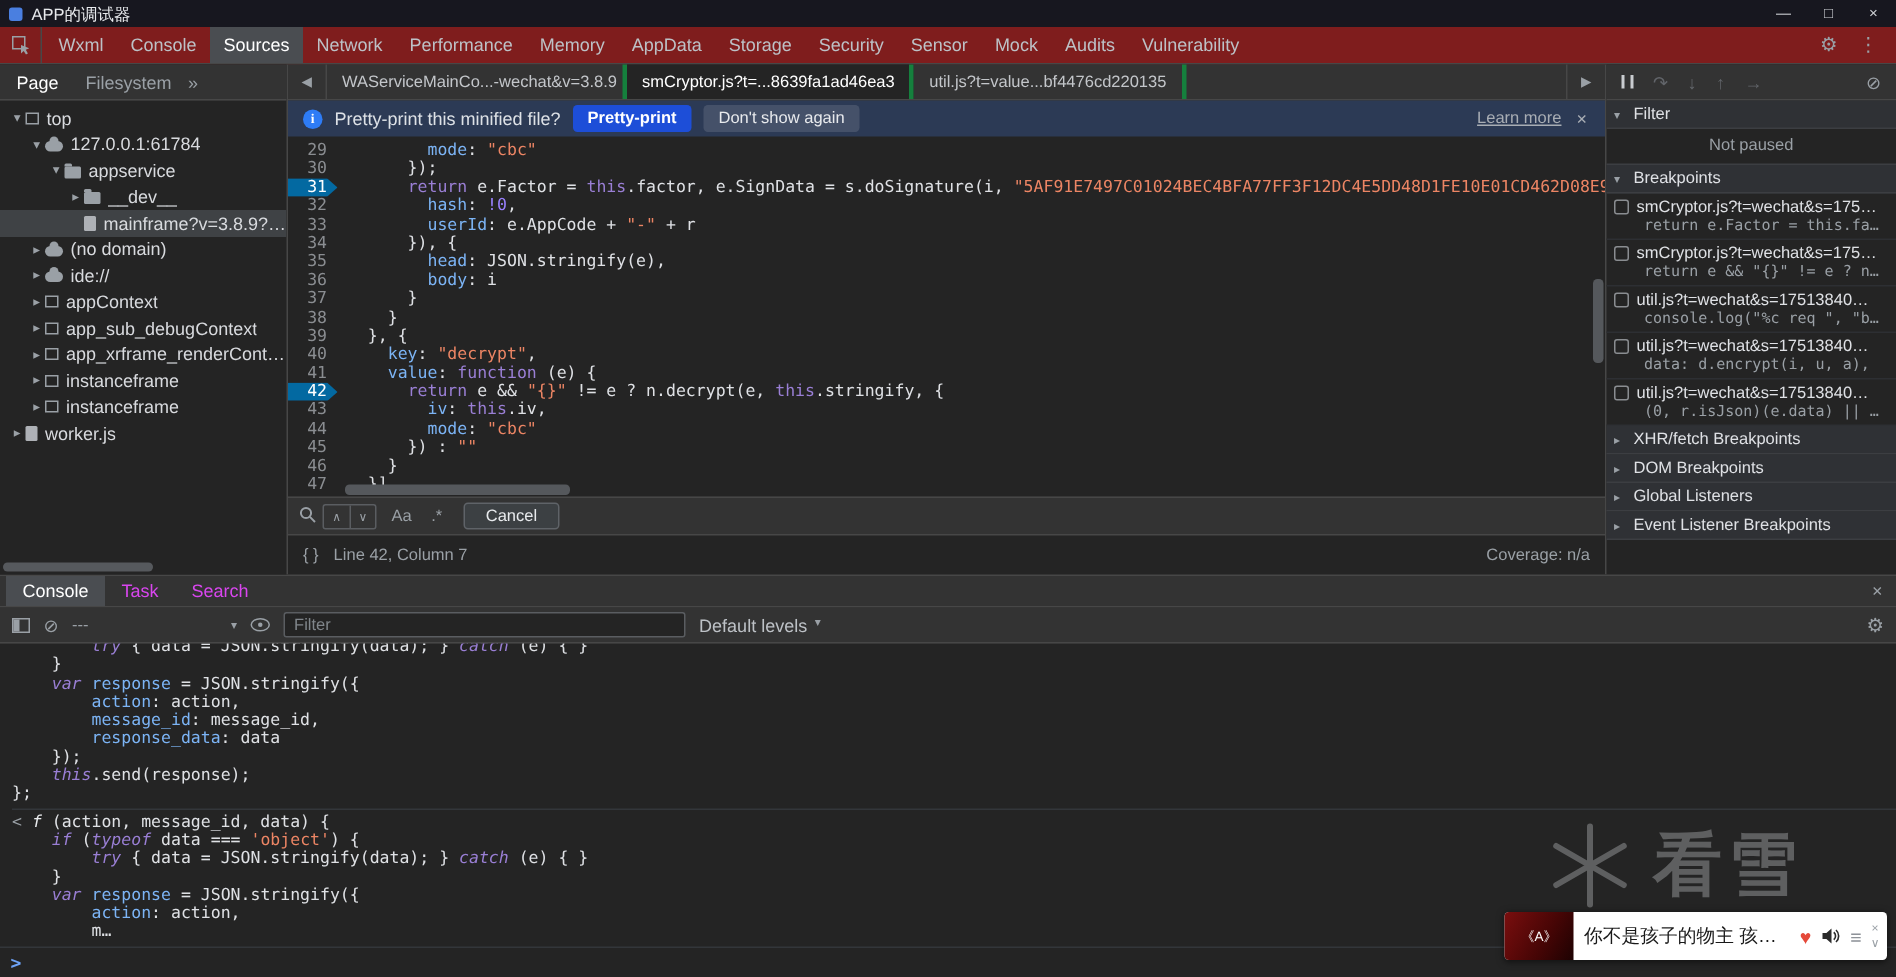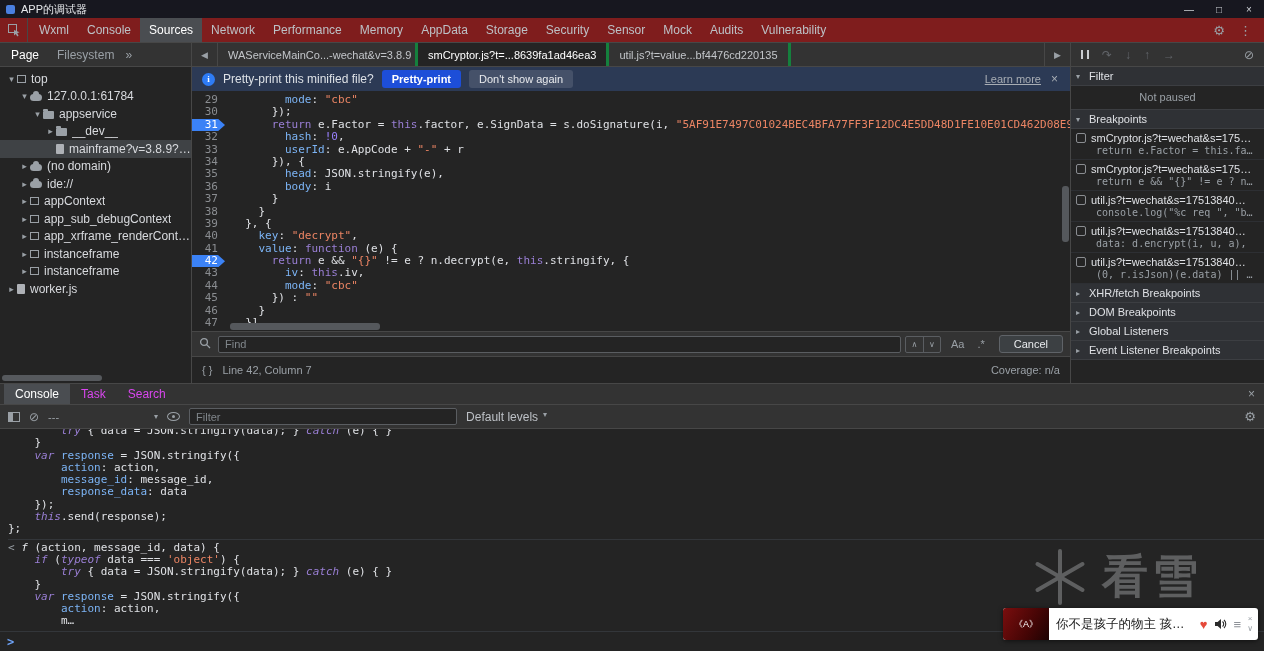--- a/index.html
+++ b/index.html
@@ -55,21 +55,21 @@
   .infobar { height:24px; background:#2c3a55; display:flex; align-items:center; gap:8px; padding:0 10px; font-size:12px; color:#dde1e6; flex:0 0 auto; }
   .info-ico { width:13px; height:13px; border-radius:50%; background:#2e7cf6; color:#fff; font-size:9px; font-weight:bold; display:flex; align-items:center; justify-content:center; font-family:"Liberation Serif",serif; flex:0 0 13px; }
   .btn-pp { background:#1d4ed8; color:#fff; border:none; border-radius:3px; padding:3px 10px; font-size:11px;font-weight:bold; }
   .btn-dsa { background:rgba(255,255,255,.12); color:#e8eaed; border:none; border-radius:3px; padding:3px 10px; font-size:11px; }
   .learn-more { margin-left:auto; color:#a8adb4; text-decoration:underline; font-size:11px; }
   .info-close { color:#a8adb4; font-size:12px; padding:0 2px; }
 
   .code-wrap { flex:1; position:relative; overflow:hidden; font-family:"DejaVu Sans Mono","Liberation Mono",monospace; font-size:11px; line-height:12.4px; padding-top:3px; }
   .code-row { display:flex; height:12.4px; }
   .gutter { width:34px; flex:0 0 34px; text-align:right; padding-right:8px; color:#8a8d91; }
-  .gutter.bp { background:#3b82f6; color:#fff; clip-path:polygon(0 0, 26px 0, 33px 50%, 26px 100%, 0 100%); }
+  .gutter.bp { background:#0369a1; color:#fff; clip-path:polygon(0 0, 26px 0, 33px 50%, 26px 100%, 0 100%); }
   .code-text { white-space:pre; padding-left:6px; }
   .tk-pl { color:#dfe1e5; } .tk-kw { color:#9a7fd5; } .tk-st { color:#ec8564; }
   .tk-pr { color:#7cb4f5; } .tk-nu { color:#9980ff; } .tk-vr { color:#7cb4f5; }
   .tk-fn { color:#e8eaed; font-style:italic; }
   .ed-vscroll { position:absolute; right:1px; top:95px; width:7px; height:56px; background:#55585c; border-radius:3px; }
   .ed-hscroll { position:absolute; left:38px; bottom:1px; width:150px; height:7px; background:#55585c; border-radius:3px; }
 
   .findbar { height:25px; background:#333; border-top:1px solid #474747; display:flex; align-items:center; gap:7px; padding:0 7px; flex:0 0 auto; }
   .find-input { flex:1; height:17px; background:#242424; border:1px solid #5a5d61; color:#e8eaed; font-size:11px; padding:0 6px; outline:none; border-radius:2px; font-family:"Liberation Sans",sans-serif; }
   .find-input::placeholder { color:#80868b; }
@@ -366,21 +366,20 @@
         <div class="ed-hscroll"></div>
       </div>
 
       <div class="findbar">
         <span>
           <svg width="12" height="12" viewBox="0 0 12 12">
             <circle cx="5" cy="5" r="3.4" fill="none" stroke="#9aa0a6" stroke-width="1.3"></circle>
             <line x1="7.6" y1="7.6" x2="11" y2="11" stroke="#9aa0a6" stroke-width="1.3"></line>
           </svg>
         </span>
-        <input class="find-input" placeholder="Find" style="">
         <span class="updown">
           <span class="ud-btn">∧</span>
           <span class="ud-btn">∨</span>
         </span>
         <span class="tog">Aa</span>
         <span class="tog">.*</span>
         <button class="btn-cancel">Cancel</button>
       </div>
 
       <div class="statusbar">

